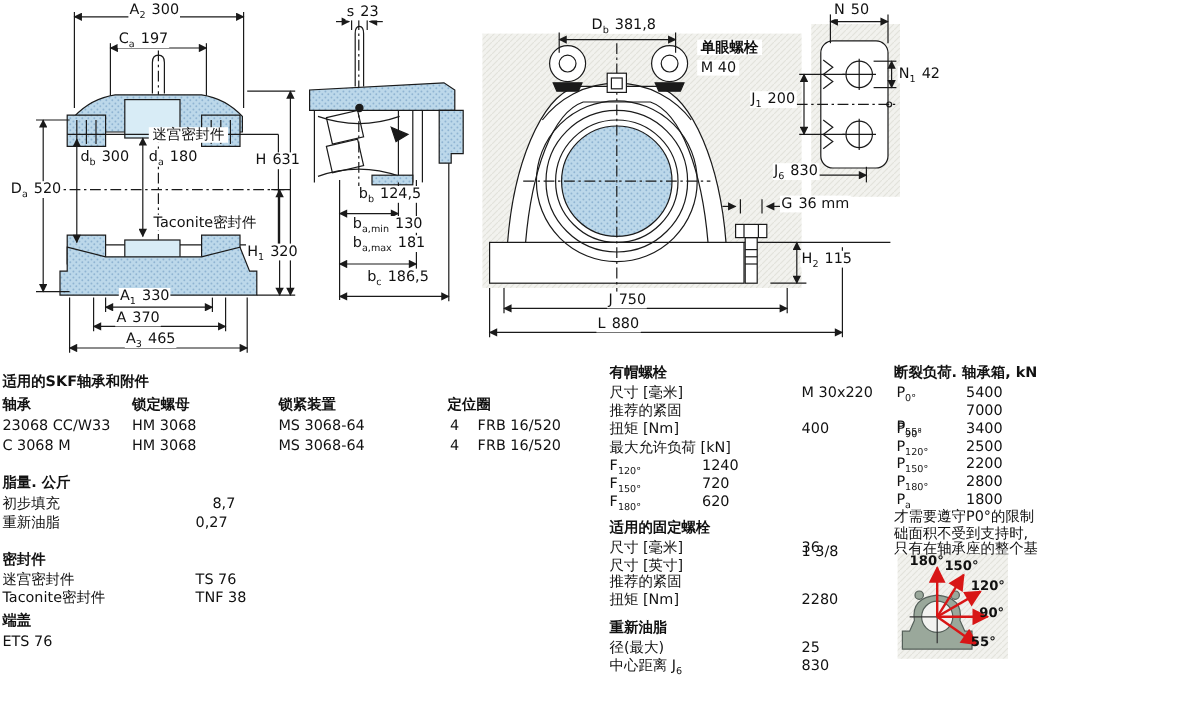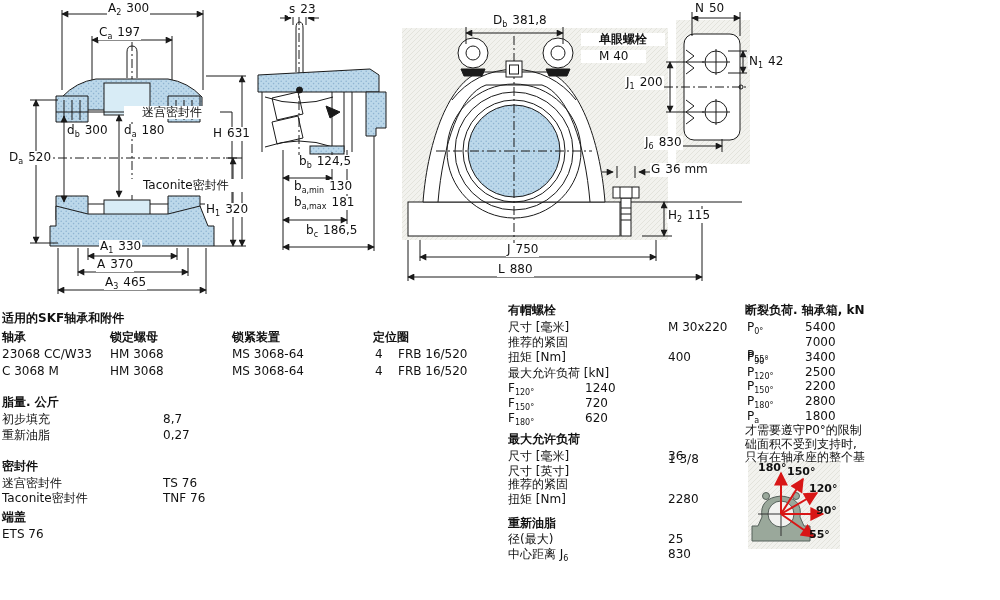--- a/index.html
+++ b/index.html
@@ -3,21 +3,21 @@
 <meta charset="utf-8">
 <style>
   html,body{margin:0;padding:0;background:#fff;}
   #stage{position:relative;width:1000px;height:600px;background:#fff;overflow:hidden;
          font-family:"DejaVu Sans","Liberation Sans",sans-serif;color:#111;}
   #drawings{position:absolute;left:0;top:0;z-index:1;}
   .lbl{position:absolute;z-index:2;font-size:12px;line-height:13px;white-space:nowrap;}
   .dim{background:#fff;padding:0 1px;}
   .dim sub{font-size:8px;line-height:6px;}
   .dim .val{margin-left:5px;}
-  .zh{background:#fff;padding:0 18px;}
+  .zh{background:#fff;padding:0 3px;}
   .tt{position:absolute;z-index:2;font-size:12px;font-weight:bold;white-space:nowrap;line-height:14px;}
   .tl{position:absolute;z-index:2;font-size:12px;white-space:nowrap;line-height:14px;}
   .tl sub{font-size:8px;}
   .ang{position:absolute;z-index:3;font-size:11px;font-weight:bold;white-space:nowrap;}
 </style>
 </head>
 <body>
 
 <div id="stage">
 
@@ -272,48 +272,48 @@
 <span class="tl" style="left:375px;top:347px">4</span>
 <span class="tl" style="left:398px;top:347px">FRB 16/520</span>
 <span class="tl" style="left:2px;top:364px">C 3068 M</span>
 <span class="tl" style="left:110px;top:364px">HM 3068</span>
 <span class="tl" style="left:232px;top:364px">MS 3068-64</span>
 <span class="tl" style="left:375px;top:364px">4</span>
 <span class="tl" style="left:398px;top:364px">FRB 16/520</span>
 
 <span class="tt" style="left:2px;top:395px">脂量. 公斤</span>
 <span class="tl" style="left:2px;top:412px">初步填充</span>
-<span class="tl" style="left:163px;top:412px">8,7</span>
+<span class="tl" style="left:177px;top:412px">8,7</span>
 <span class="tl" style="left:2px;top:428px">重新油脂</span>
 <span class="tl" style="left:163px;top:428px">0,27</span>
 
 <span class="tt" style="left:2px;top:459px">密封件</span>
 <span class="tl" style="left:2px;top:476px">迷宫密封件</span>
 <span class="tl" style="left:163px;top:476px">TS 76</span>
 <span class="tl" style="left:2px;top:491px">Taconite密封件</span>
-<span class="tl" style="left:163px;top:491px">TNF 76</span>
+<span class="tl" style="left:163px;top:491px">TNF 38</span>
 
 <span class="tt" style="left:2px;top:510px">端盖</span>
 <span class="tl" style="left:2px;top:527px">ETS 76</span>
 
 <span class="tt" style="left:508px;top:303px">有帽螺栓</span>
 <span class="tl" style="left:508px;top:320px">尺寸 [毫米]</span>
 <span class="tl" style="left:668px;top:320px">M 30x220</span>
 <span class="tl" style="left:508px;top:335px">推荐的紧固</span>
 <span class="tl" style="left:508px;top:350px">扭矩 [Nm]</span>
 <span class="tl" style="left:668px;top:350px">400</span>
 <span class="tl" style="left:508px;top:366px">最大允许负荷 [kN]</span>
 <span class="tl" style="left:508px;top:381px"><span>F</span><sub>120°</sub></span>
 <span class="tl" style="left:585px;top:381px">1240</span>
 <span class="tl" style="left:508px;top:396px"><span>F</span><sub>150°</sub></span>
 <span class="tl" style="left:585px;top:396px">720</span>
 <span class="tl" style="left:508px;top:411px"><span>F</span><sub>180°</sub></span>
 <span class="tl" style="left:585px;top:411px">620</span>
 
-<span class="tt" style="left:508px;top:432px">最大允许负荷</span>
+<span class="tt" style="left:508px;top:432px">适用的固定螺栓</span>
 <span class="tl" style="left:508px;top:449px">尺寸 [毫米]</span>
 <span class="tl" style="left:668px;top:449px">36</span>
 <span class="tl" style="left:508px;top:464px">尺寸 [英寸]</span>
 <span class="tl" style="left:668px;top:452px">1 3/8</span>
 <span class="tl" style="left:508px;top:477px">推荐的紧固</span>
 <span class="tl" style="left:508px;top:492px">扭矩 [Nm]</span>
 <span class="tl" style="left:668px;top:492px">2280</span>
 
 <span class="tt" style="left:508px;top:516px">重新油脂</span>
 <span class="tl" style="left:508px;top:532px">径(最大)</span>

